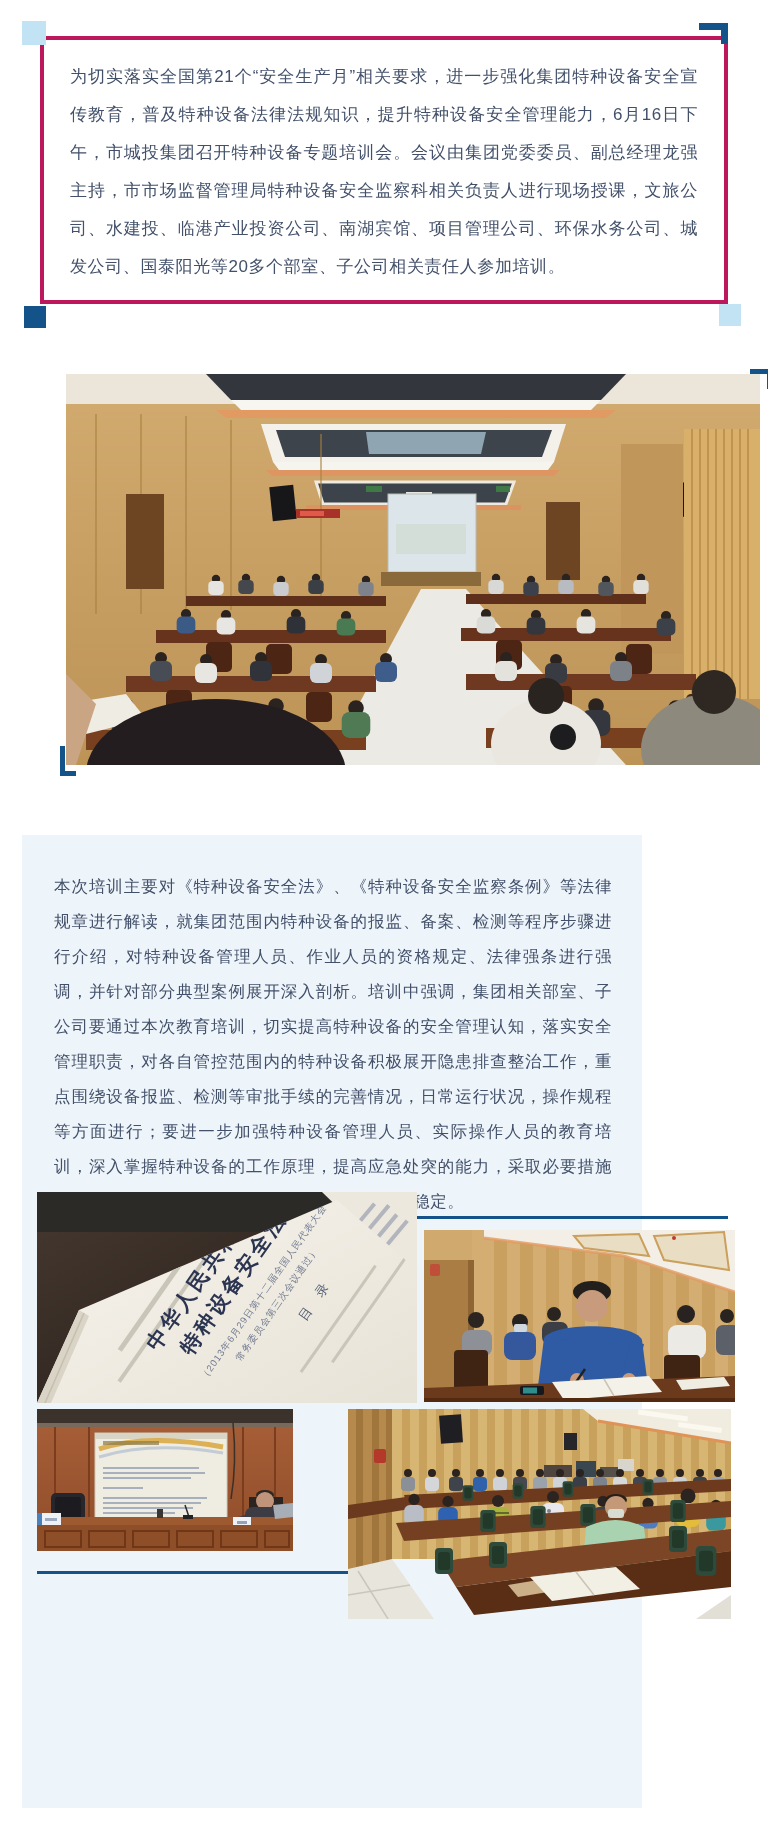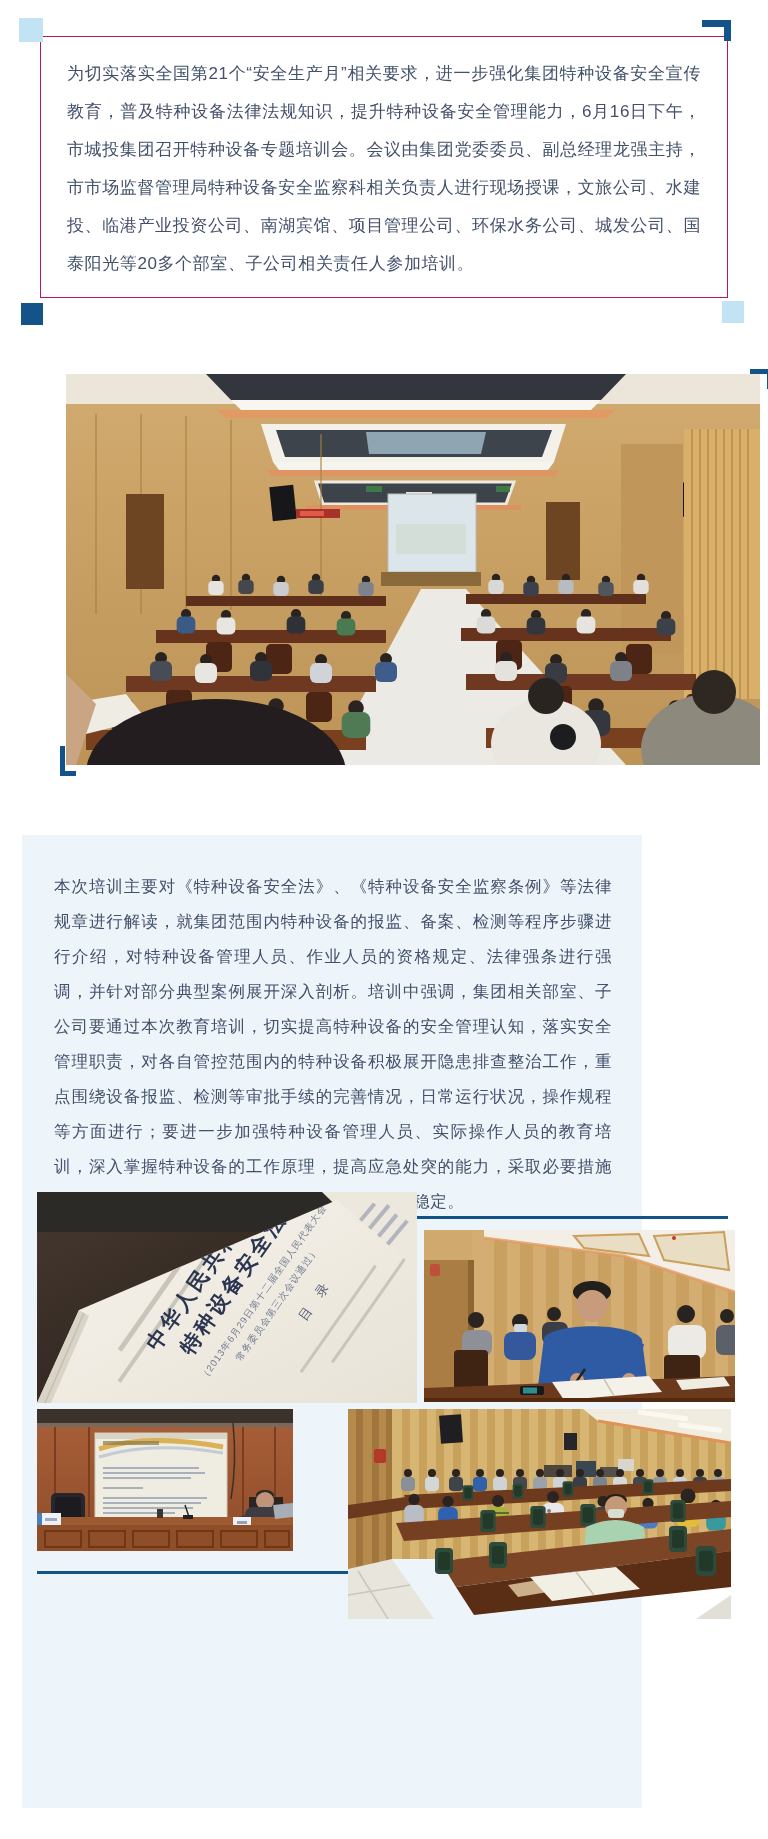--- a/index.html
+++ b/index.html
@@ -2,21 +2,21 @@
 <html><head>
 <meta charset="utf-8">
 <style>
   html,body{margin:0;padding:0;background:#fff;}
   .page{position:relative;width:768px;height:1839px;background:#ffffff;overflow:hidden;
         font-family:"Liberation Sans","DejaVu Sans",sans-serif;}
   p{margin:0;color:#42506a;text-align:justify;letter-spacing:0.6px;}
 
   
   .intro-box{position:absolute;left:40px;top:36px;width:688px;box-sizing:border-box;
-             border:1px solid #be185d;padding:18px 26px 14px;background:transparent;}
+             border:4px solid #be185d;padding:18px 26px 14px;background:transparent;}
   .intro-box p{font-size:17px;line-height:38px;}
   .sq{position:absolute;width:24px;height:24px;}
   .sq-light{background:#c2e3f4;}
   .sq-dark{background:#14538a;}
   .sq-tl{left:-22px;top:-19px;}
   .sq-bl{left:-20px;bottom:-28px;width:22px;height:22px;}
   .sq-br{right:-17px;bottom:-26px;width:22px;height:22px;}
   .bracket-tr{position:absolute;top:-17px;right:-4px;width:22px;height:14px;
               border-top:7px solid #14538a;border-right:7px solid #14538a;}
 

